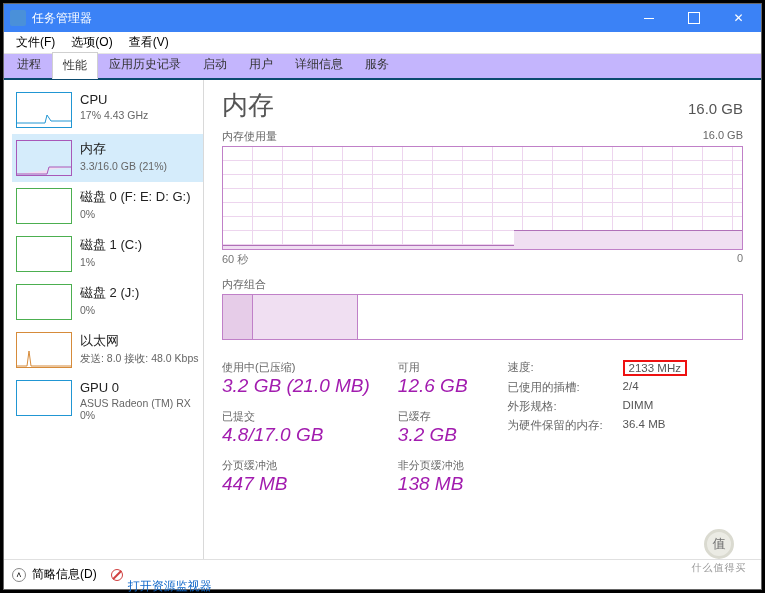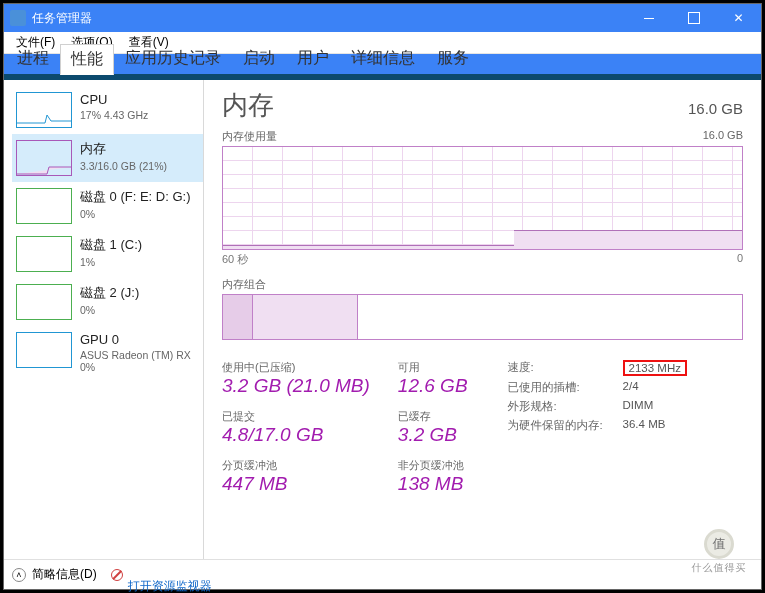--- a/index.html
+++ b/index.html
@@ -8,21 +8,21 @@
 .titlebar { height: 28px; background: #3b82f6; color: #fff; display: flex; align-items: center; font-size: 12px; }
 .titlebar .icon { width: 16px; height: 16px; margin: 0 6px; background: #4a90d9; border-radius: 2px; }
 .titlebar .title { flex: 1; }
 .titlebar .btns { display: flex; }
 .titlebar .btn { width: 45px; height: 28px; display: flex; align-items: center; justify-content: center; color: #fff; cursor: pointer; }
 .titlebar .btn-min::before { content: ""; width: 10px; height: 1px; background: #fff; }
 .titlebar .btn-max::before { content: ""; width: 10px; height: 10px; border: 1px solid #fff; }
 .titlebar .btn-close::before { content: "✕"; font-size: 12px; }
 .menubar { height: 22px; display: flex; align-items: center; padding: 0 4px; font-size: 12px; border-bottom: 1px solid #e5e5e5; }
 .menubar .mitem { padding: 8px 8px; cursor: pointer; }
-.tabbar { height: 26px; display: flex; align-items: flex-end; padding: 0 2px; font-size: 16px; background: #3b82f6; border-bottom: 6px solid #0c4a6e; }
+.tabbar { height: 26px; display: flex; align-items: flex-end; padding: 0 2px; font-size: 12px; background: #c4b5fd; border-bottom: 2px solid #0c4a6e; }
 .tabbar .tab { padding: 4px 10px; border: 1px solid transparent; cursor: pointer; color: #333; }
 .tabbar .tab.active { background: #fff; border: 1px solid #d0d0d0; border-bottom: 1px solid #fff; margin-bottom: -1px; }
 .content { flex: 1; display: flex; overflow: hidden; }
 .sidebar { width: 200px; border-right: 1px solid #d9d9d9; overflow-y: auto; padding: 6px 0 6px 8px; }
 .side-item { display: flex; align-items: flex-start; padding: 6px 4px; cursor: pointer; }
 .side-item.selected { background: #d5ecfb; }
 .side-item .thumb { width: 56px; height: 36px; border: 1px solid #999; margin-right: 8px; flex-shrink: 0; position: relative; }
 .side-item .thumb.blue { border-color: #2196d3; }
 .side-item .thumb.purple { border-color: #a858b8; }
 .side-item .thumb.green { border-color: #4caf50; }
@@ -123,20 +123,29 @@
           </div>
       </div>
       <div class="side-item">
         <div class="thumb green"></div>
         <div class="info">
             <div class="name">磁盘 2 (J:)</div>
             <div class="sub">0%</div>
           </div>
       </div>
       <div class="side-item">
+        <div class="thumb orange"><svg width="54" height="34">
+              <polyline points="0,33 10,33 12,18 14,33 54,33" fill="none" stroke="#d68b3a" stroke-width="1"></polyline>
+            </svg></div>
+        <div class="info">
+            <div class="name">以太网</div>
+            <div class="sub">发送: 8.0 接收: 48.0 Kbps</div>
+          </div>
+      </div>
+      <div class="side-item">
         <div class="thumb blue"></div>
         <div class="info">
             <div class="name">GPU 0</div>
             <div class="sub">ASUS Radeon (TM) RX</div>
             <div class="sub">0%</div>
           </div>
       </div>
     </div>
     <div class="main">
       <div class="main-head">

